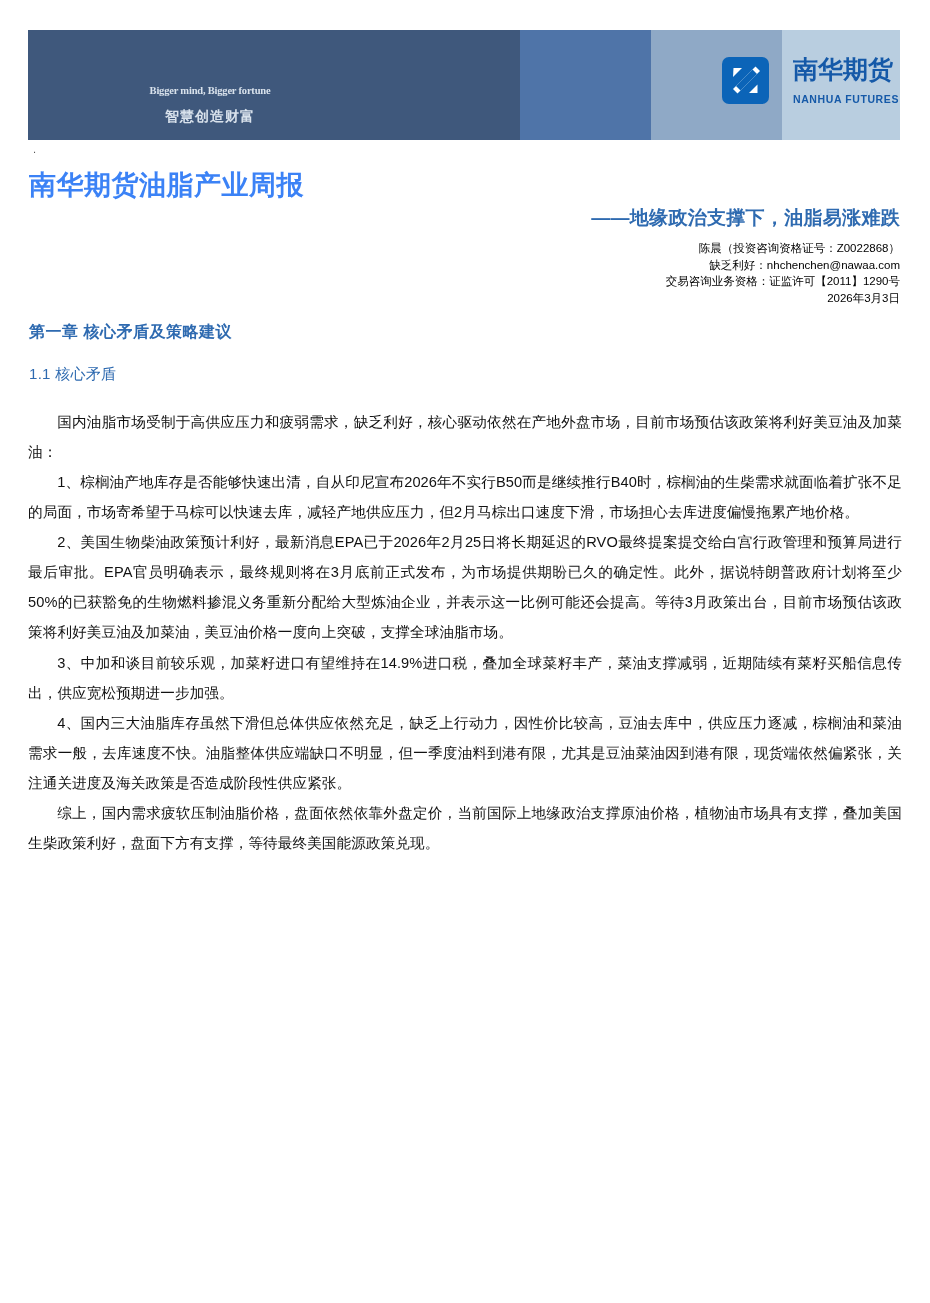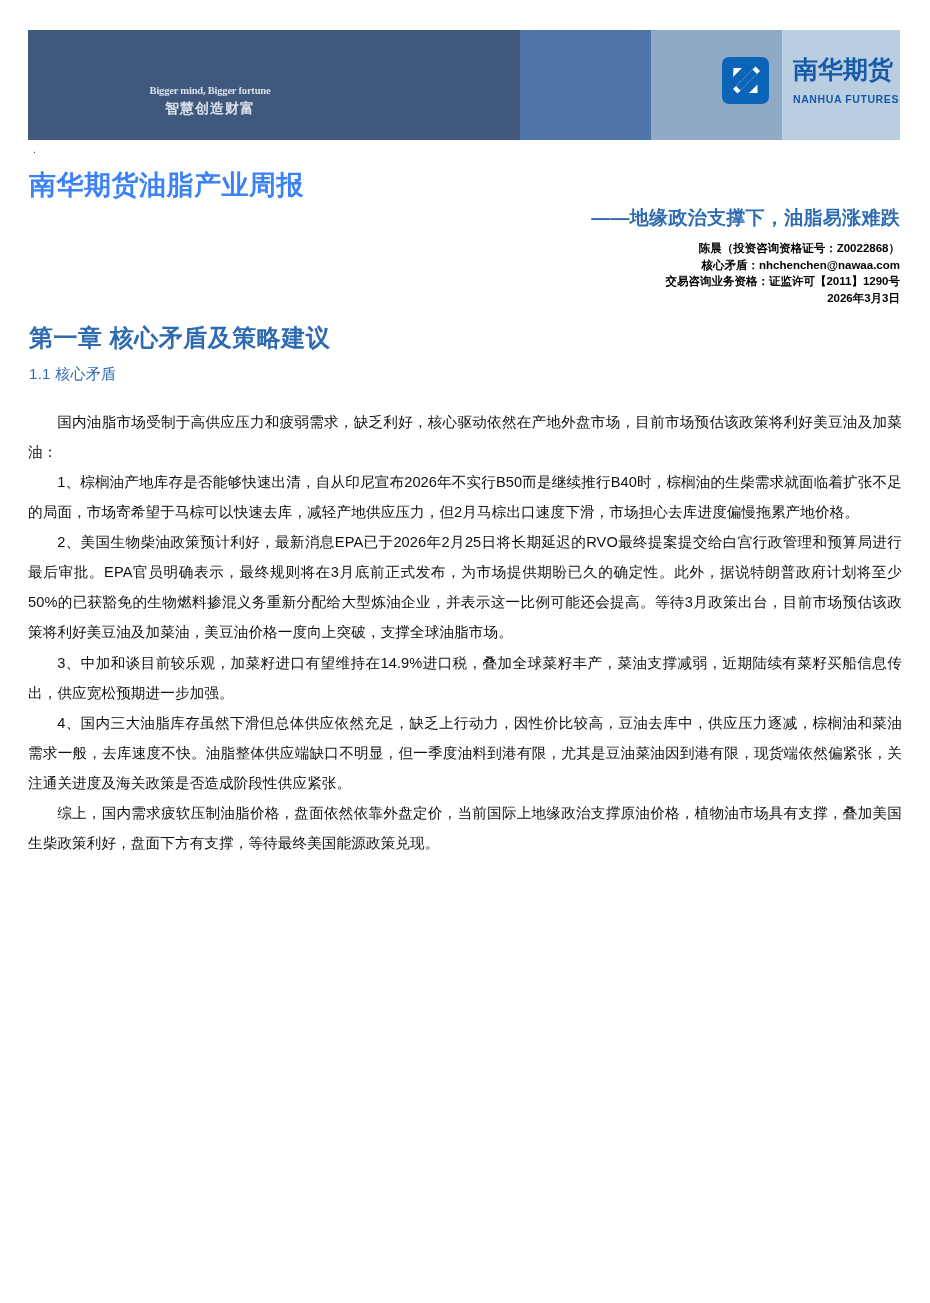--- a/index.html
+++ b/index.html
@@ -45,21 +45,21 @@
   .tagline-en {
     font-size: 10.5px;
     font-weight: bold;
     letter-spacing: -0.2px;
     white-space: nowrap;
   }
   .tagline-cn {
     font-size: 14px;
     font-weight: bold;
     letter-spacing: 1px;
-    margin-top: 2px;
+    margin-top: 10px;
   }
 
   
   .logo-wrap {
     position: absolute;
     left: 722px;
     top: 57px;
     display: flex;
     align-items: center;
     gap: 24px;
@@ -120,32 +120,32 @@
     letter-spacing: 0.3px;
     white-space: nowrap;
   }
 
   .meta {
     position: absolute;
     right: 30px;
     top: 240px;
     text-align: right;
     font-size: 11.5px;
-    font-weight: bold;
+    font-weight: normal;
     line-height: 1.45;
     color: #000;
     white-space: nowrap;
   }
 
   
   .chapter-heading {
     position: absolute;
     left: 29px;
     top: 322px;
-    font-size: 24px;
+    font-size: 16px;
     font-weight: bold;
     color: #2e6ab0;
     letter-spacing: 0.5px;
     white-space: nowrap;
   }
   .section-heading {
     position: absolute;
     left: 29px;
     top: 365px;
     font-size: 15px;
@@ -203,21 +203,21 @@
   </div>
 </div>
 
 <div class="tiny-dot">.</div>
 
 <div class="doc-title">南华期货油脂产业周报</div>
 <div class="doc-subtitle">——地缘政治支撑下，油脂易涨难跌</div>
 
 <div class="meta">
   <div>陈晨（投资咨询资格证号：Z0022868）</div>
-  <div>核心矛盾：nhchenchen@nawaa.com</div>
+  <div>缺乏利好：nhchenchen@nawaa.com</div>
   <div>交易咨询业务资格：证监许可【2011】1290号</div>
   <div>2026年3月3日</div>
 </div>
 
 <div class="chapter-heading">第一章  核心矛盾及策略建议</div>
 <div class="section-heading">1.1 核心矛盾</div>
 
 <div class="body-area">
   <p class="para">国内油脂市场受制于高供应压力和疲弱需求，缺乏利好，核心驱动依然在产地外盘市场，目前市场预估该政策将利好美豆油及加菜油：</p>
   <p class="para">1、棕榈油产地库存是否能够快速出清，自从印尼宣布2026年不实行B50而是继续推行B40时，棕榈油的生柴需求就面临着扩张不足的局面，市场寄希望于马棕可以快速去库，减轻产地供应压力，但2月马棕出口速度下滑，市场担心去库进度偏慢拖累产地价格。</p>

